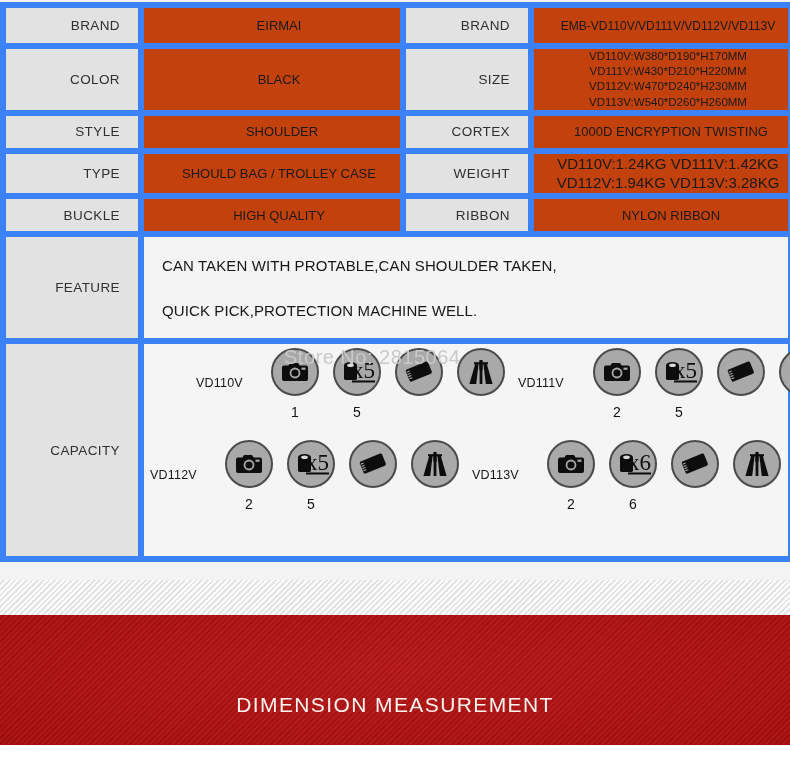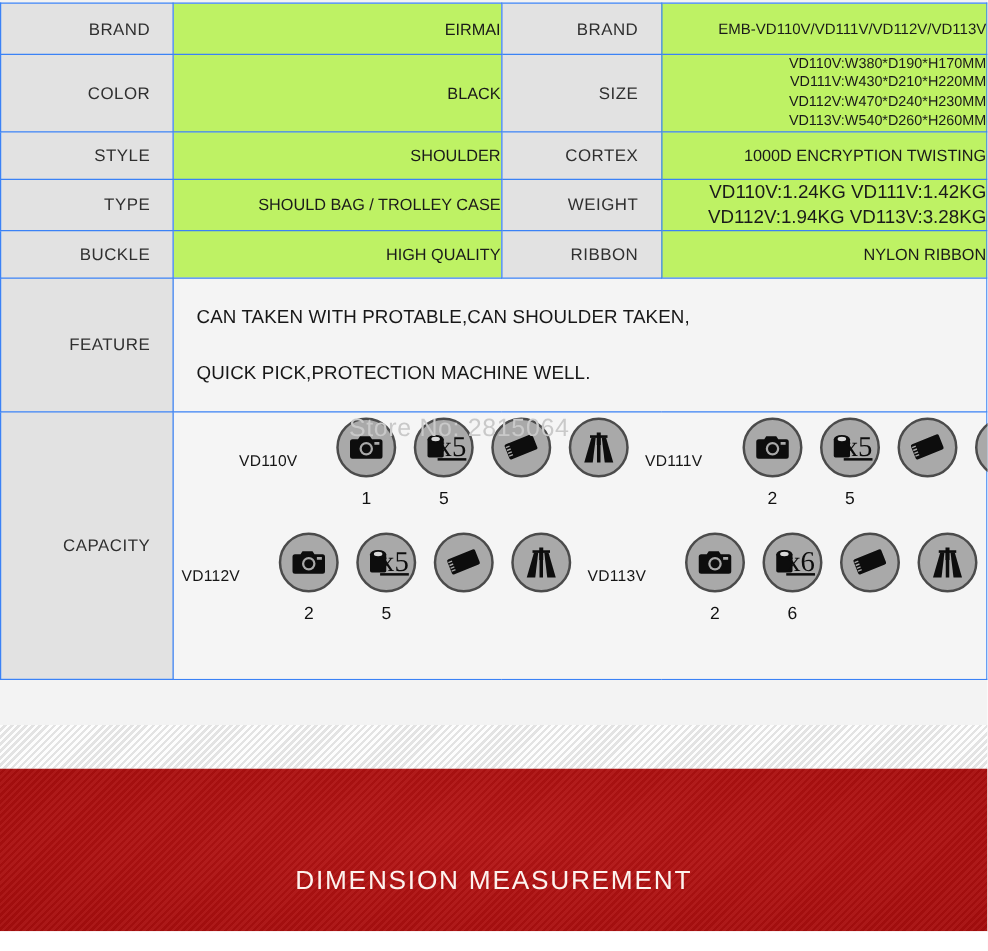--- a/index.html
+++ b/index.html
@@ -24,36 +24,36 @@
     background: #f3f3f3;
   }
   .spec-table {
     position: absolute;
     left: 0; top: 2px;
     width: 790px;
     border-collapse: collapse;
     table-layout: fixed;
   }
   .spec-table td {
-    border: 1px solid #3b82f6;
+    border: 6px solid #3b82f6;
     padding: 0;
     vertical-align: middle;
   }
   td.lbl {
     background: #e2e2e2;
     text-align: right;
     padding-right: 18px;
     color: #2f2f2f;
     font-size: 13.5px;
     letter-spacing: .4px;
     white-space: nowrap;
   }
   td.val {
-    background: #bef264;
-    text-align: right;
+    background: #c2410c;
+    text-align: center;
     padding-left: 14px;
     color: #1a1a1a;
     font-size: 13px;
   }
   td.val.pad-more { padding-left: 20px; }
   .val-lines { line-height: 1.32; font-size: 11.5px; white-space: pre-line; }
   .val-lines.w { font-size: 15px; }
 
   
   td.feature-lbl {

